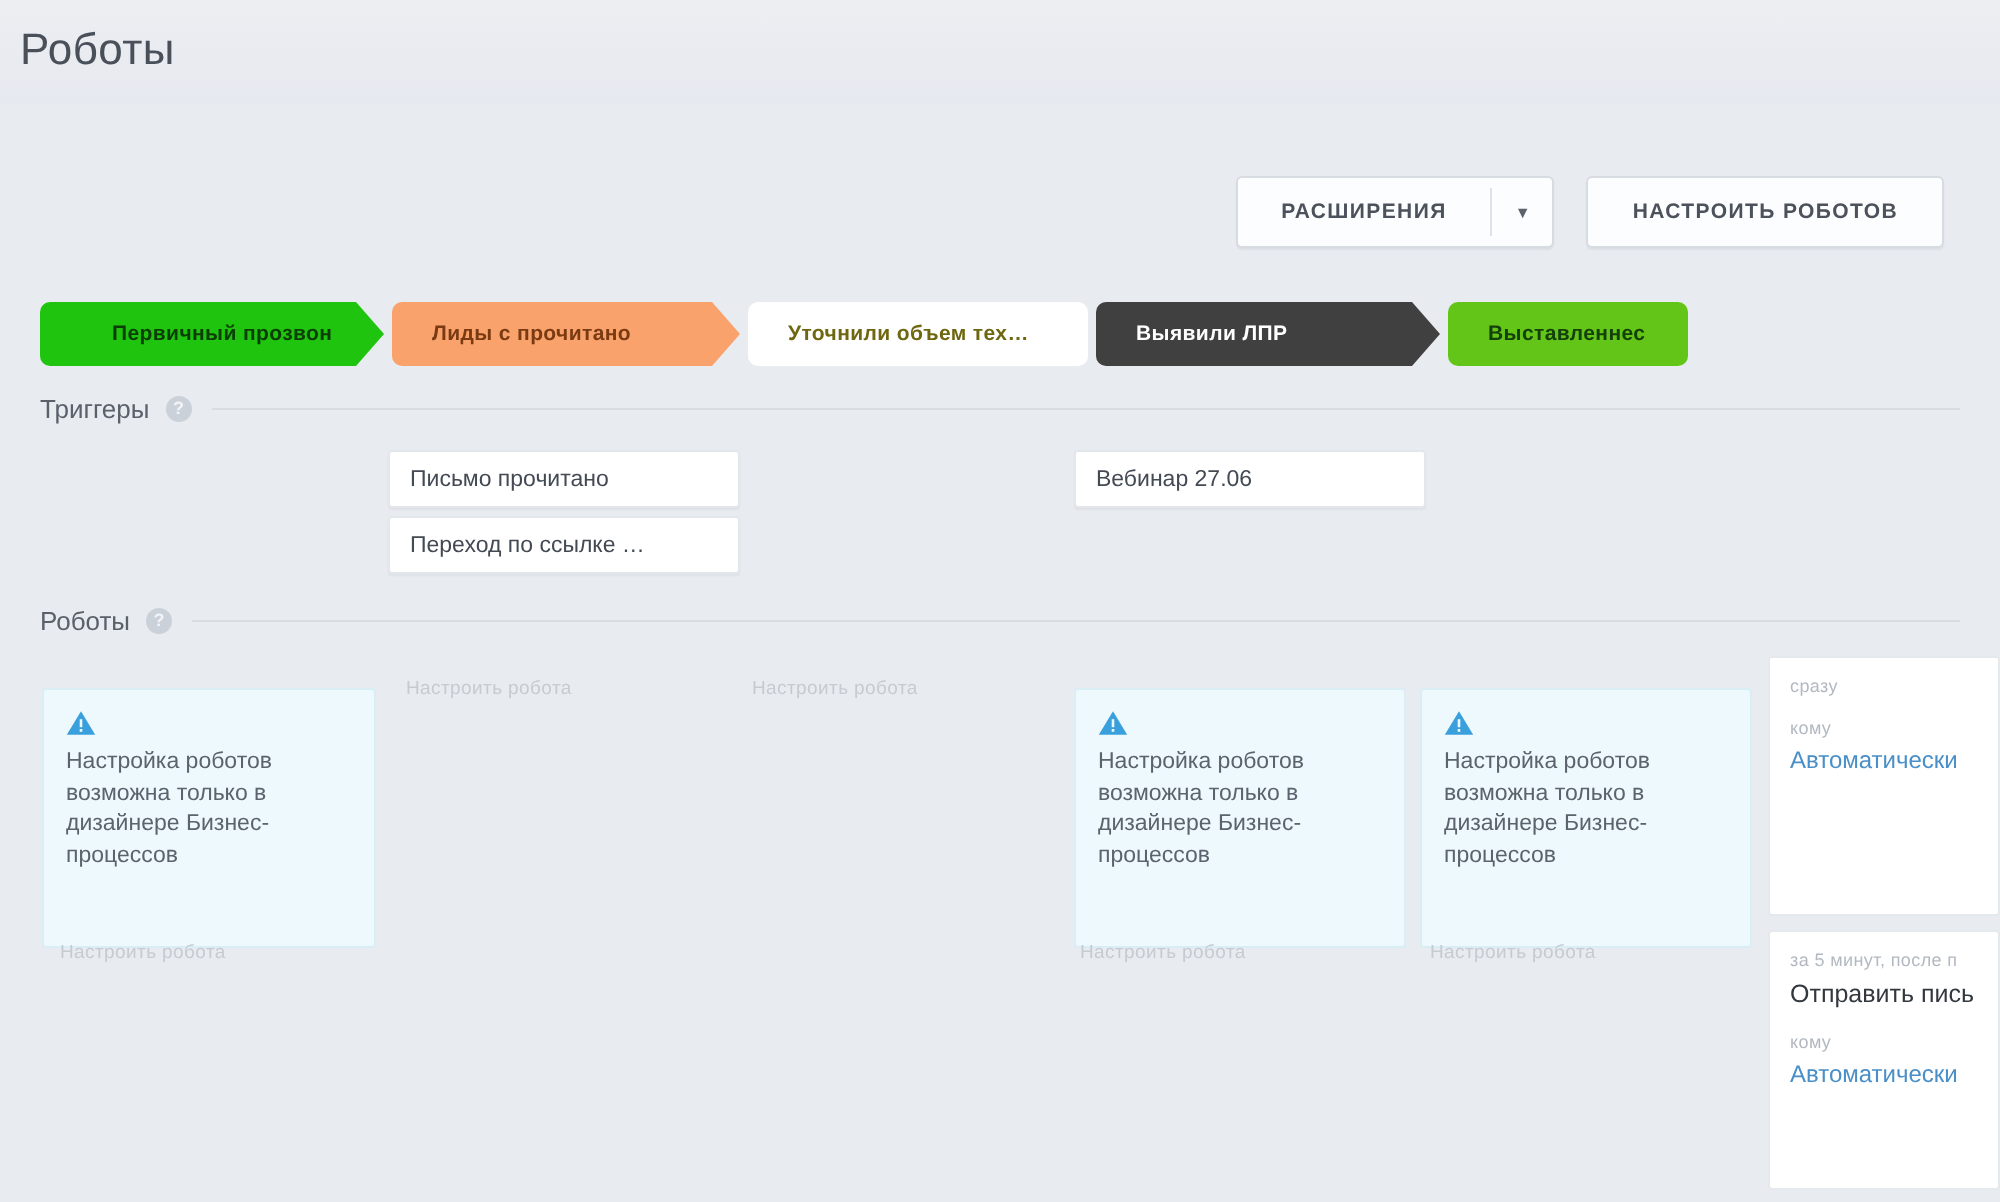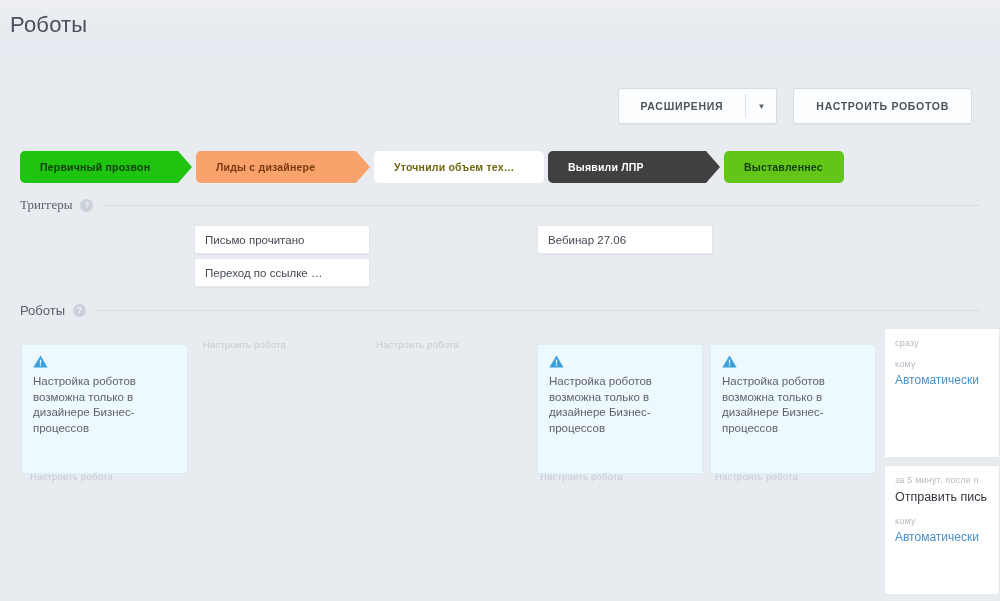--- a/index.html
+++ b/index.html
@@ -121,37 +121,37 @@
       <span class="btn-split"></span>
       <span class="btn-caret">▼</span>
     </div>
     <div class="btn">
       <span class="btn-label">НАСТРОИТЬ РОБОТОВ</span>
     </div>
   </div>
 
   <div class="stages" id="stages">
       <div class="stage arrow" style="width: 172px; background: rgb(31, 196, 15);">
-        <div class="stage-label" style="color: rgb(11, 61, 5);">Первичный прозвон</div>
+        <div class="stage-label" style="color: rgb(11, 61, 5); margin-left: 16px;">Первичный прозвон</div>
       </div>
       <div class="stage arrow" style="width: 174px; background: rgb(249, 162, 108);">
-        <div class="stage-label" style="color: rgb(122, 58, 18);">Лиды с дизайнере</div>
+        <div class="stage-label" style="color: rgb(122, 58, 18);">Лиды с прочитано</div>
       </div>
       <div class="stage plain" style="width: 170px; background: #ffffff;">
         <div class="stage-label" style="color: rgb(111, 102, 16);">Уточнили объем тех…</div>
       </div>
       <div class="stage arrow" style="width: 172px; background: #404040;">
         <div class="stage-label" style="color: rgb(255, 255, 255);">Выявили ЛПР</div>
       </div>
       <div class="stage plain" style="width: 120px; background: rgb(99, 197, 24);">
         <div class="stage-label" style="color: rgb(20, 64, 10);">Выставленнес</div>
       </div>
     </div>
 
-  <div class="section" style="top:197px;font-family:Liberation Serif, serif;">
+  <div class="section" style="top:197px;">
     <span class="section-title">Триггеры</span>
     <span class="info-icon">?</span>
     <span class="section-rule"></span>
   </div>
 
   <div id="triggers">
       <div class="trigger" style="left: 194px; top: 225px; width: 164px;">Письмо прочитано</div>
       <div class="trigger" style="left: 194px; top: 258px; width: 164px;">Переход по ссылке …</div>
       <div class="trigger" style="left: 537px; top: 225px; width: 164px;">Вебинар 27.06</div>
     </div>

